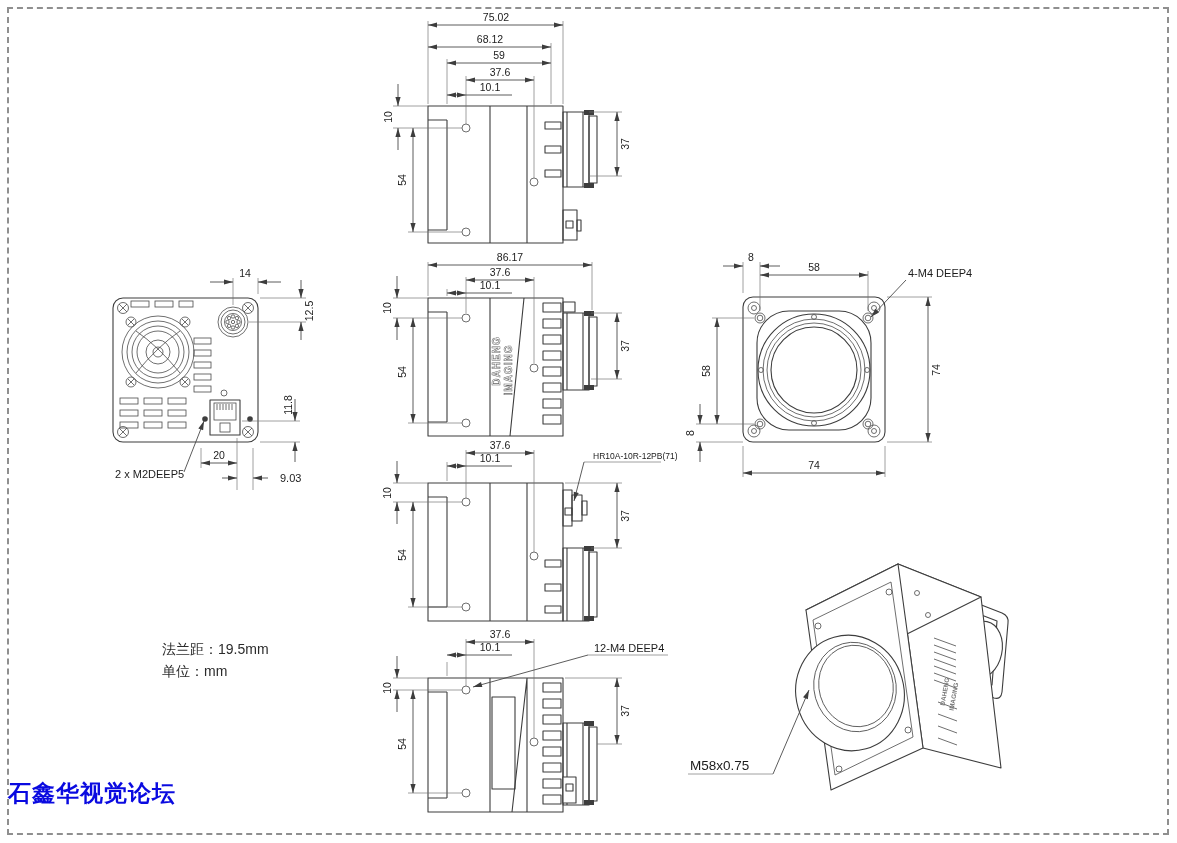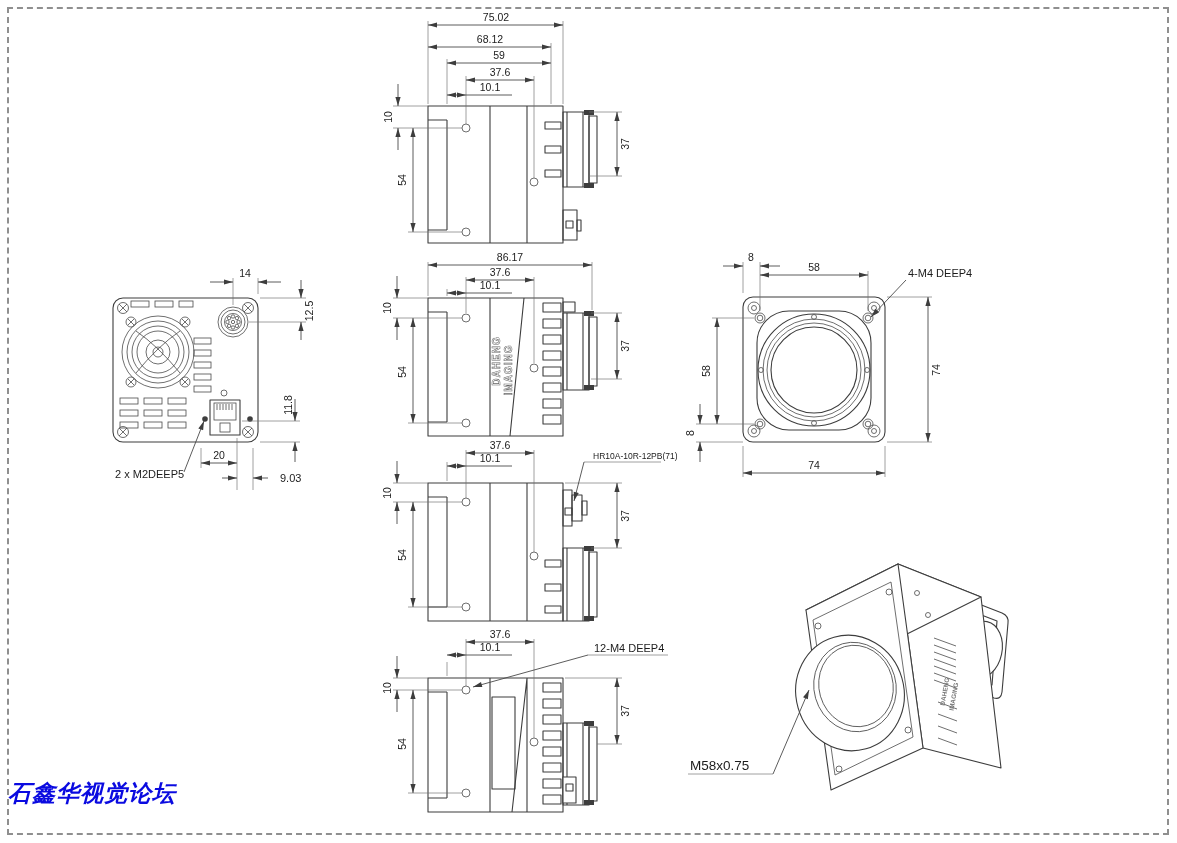--- a/index.html
+++ b/index.html
@@ -431,17 +431,21 @@
           <circle cx="889" cy="592" r="3"></circle>
         <circle cx="908" cy="730" r="3"></circle>
           <circle cx="839" cy="769" r="3"></circle>
       </g>
       <path class="ex" d="M688,774 H773"></path>
       <path class="dm" d="M773,774 L809,690" marker-end="url(#ar)"></path>
       <text class="big" x="690" y="770">M58x0.75</text>
     </g>
   </svg>
 
-
-  <div id="watermark" style="color: rgb(10, 10, 224); font-style: italic;">
+  <div id="notes">
+    <div>法兰距：19.5mm</div>
+    <div>单位：mm</div>
+  </div>
+
+  <div id="watermark" style="color: rgb(10, 10, 224);">
     <div>石鑫华视觉论坛</div>
   </div>
 </div>
 
 </body></html>

